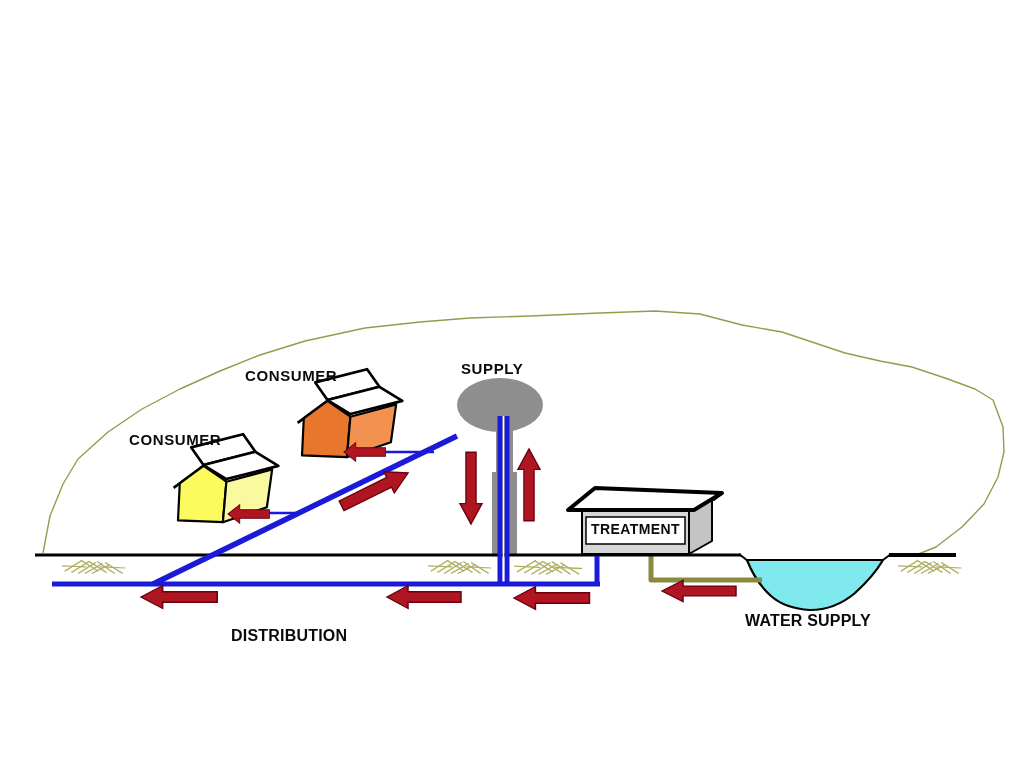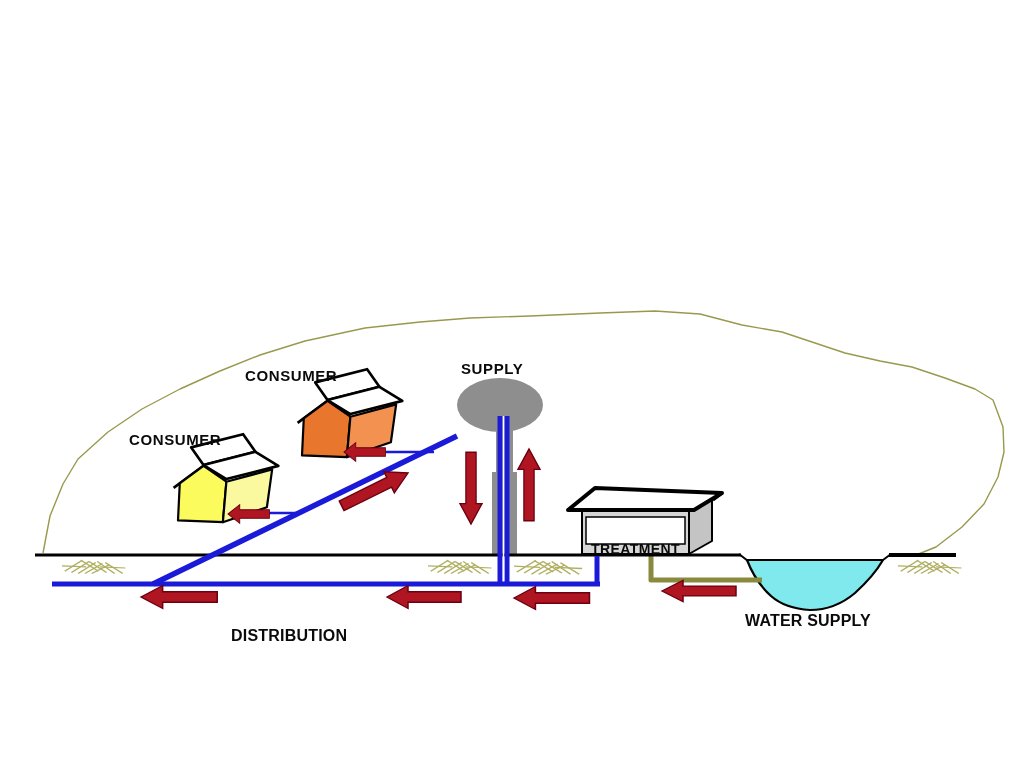--- a/index.html
+++ b/index.html
@@ -18,21 +18,21 @@
   }
   .lbl{
     position:absolute;
     font-weight:700;color:var(--label_text,#0a0a0a);
     letter-spacing:0.6px;white-space:nowrap;line-height:1;
     font-size:15px;
   }
   .lbl-consumer-upper{left:245px;top:368px;}
   .lbl-consumer-lower{left:129px;top:432px;}
   .lbl-storage{left:461px;top:361px;}
-  .lbl-treatment{left:586px;top:522px;width:99px;text-align:center;font-size:14px;letter-spacing:0.4px;margin-top:20px;}
+  .lbl-treatment{left:586px;top:522px;width:99px;text-align:center;font-size:14px;letter-spacing:0.4px;}
   .lbl-distribution{left:231px;top:628px;font-size:16px;letter-spacing:0.2px;}
   .lbl-water-supply{left:745px;top:613px;font-size:16px;letter-spacing:0.2px;}
   svg.diagram{position:absolute;left:0;top:0;}
   .terrain{stroke:var(--terrain_line,#99994D);stroke-width:1.4;fill:none;stroke-linejoin:round;}
   .ground{stroke:var(--ground_line,#000);fill:none;}
   .tuft{stroke:#AFAF60;stroke-width:1.1;fill:none;}
   .pipe-b{stroke:var(--pipe_blue,#1A1AD8);fill:none;}
   .pipe-o{stroke:var(--raw_water_pipe_olive,#8A8A3F);fill:none;stroke-linejoin:round;}
   .arrow{fill:var(--flow_arrow_red,#B01622);stroke:var(--arrow_outline,#6B0010);stroke-width:1.5;stroke-linejoin:miter;}
   .roof{fill:#fff;stroke:#000;stroke-width:3;stroke-linejoin:round;}

